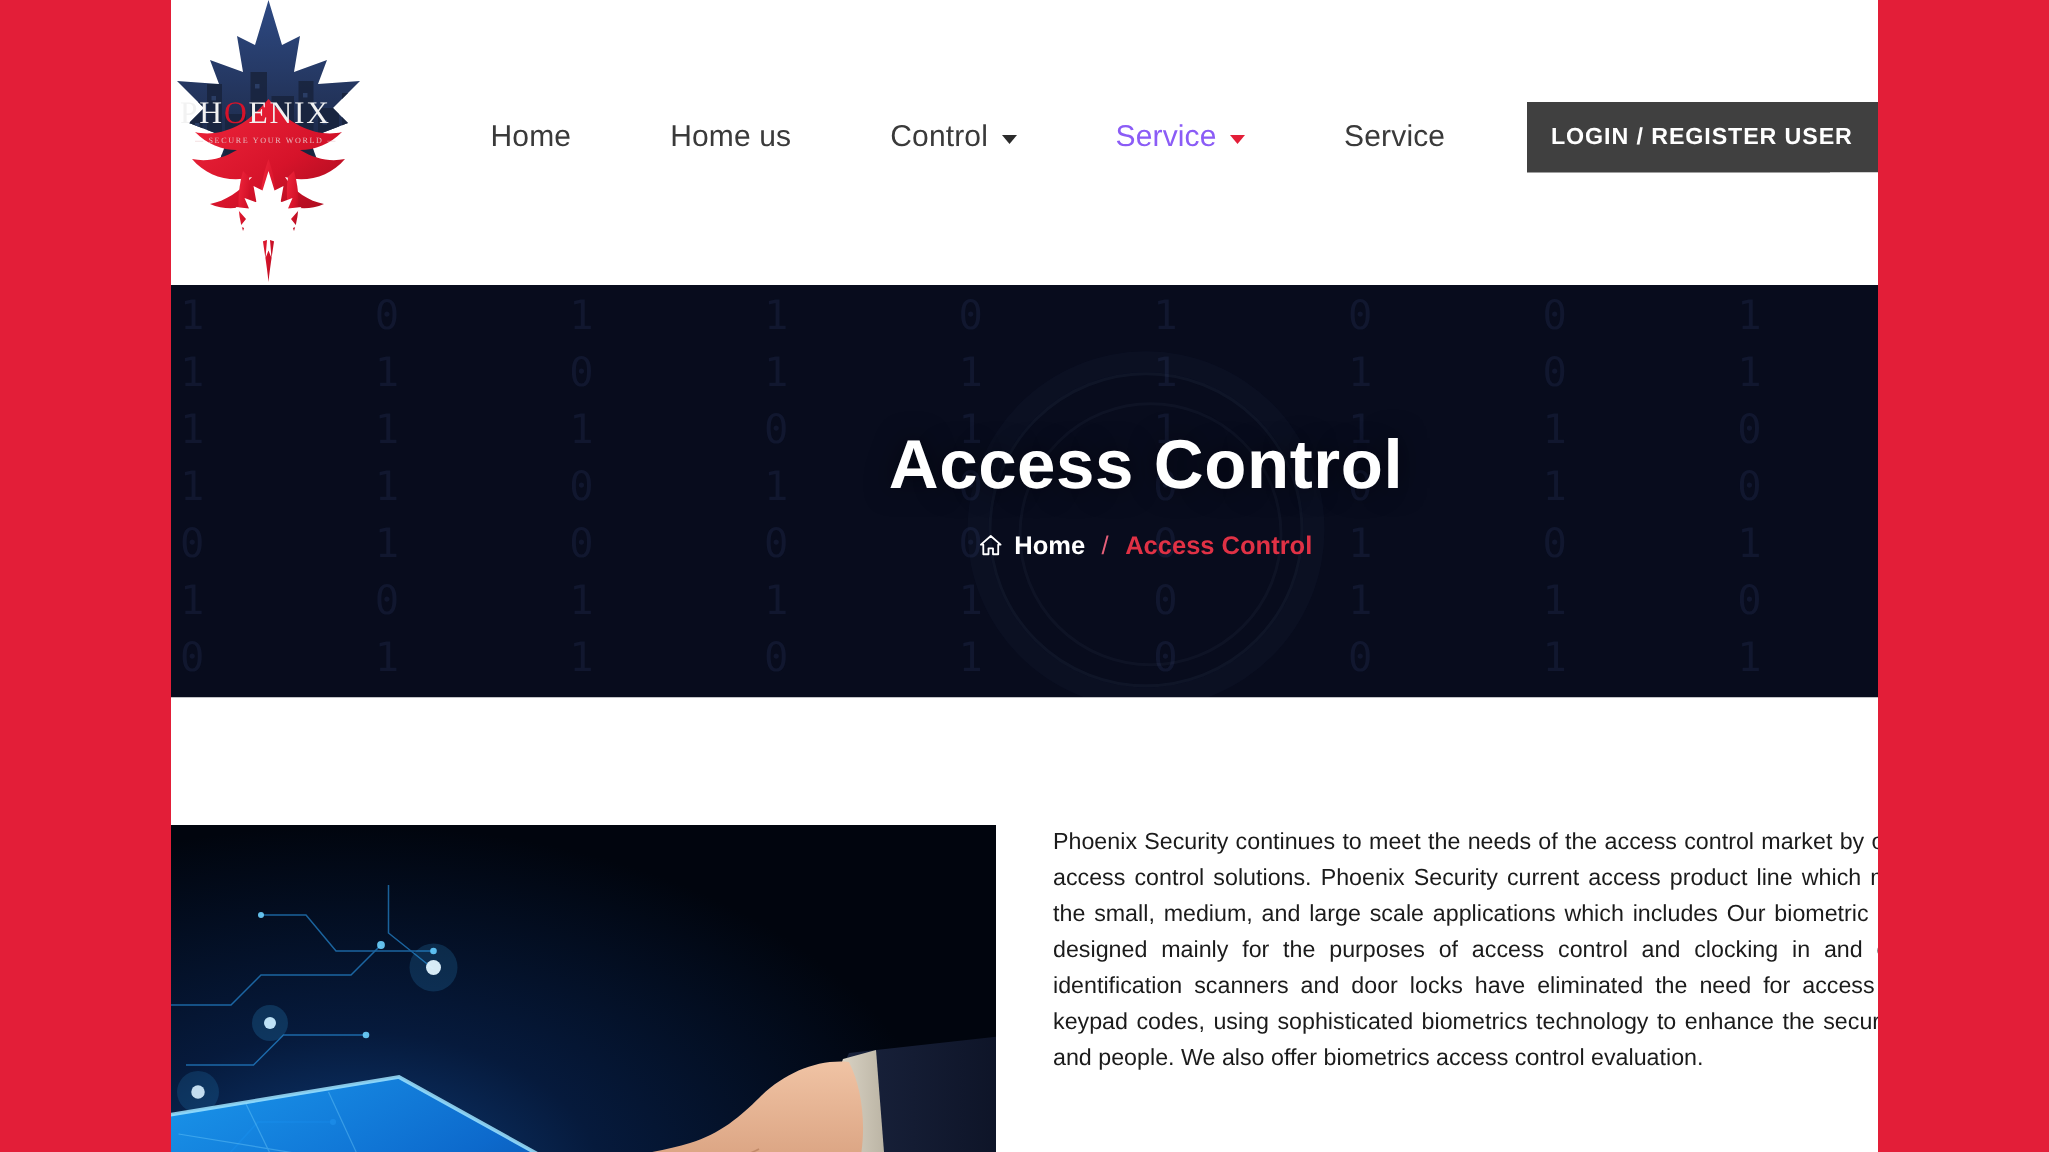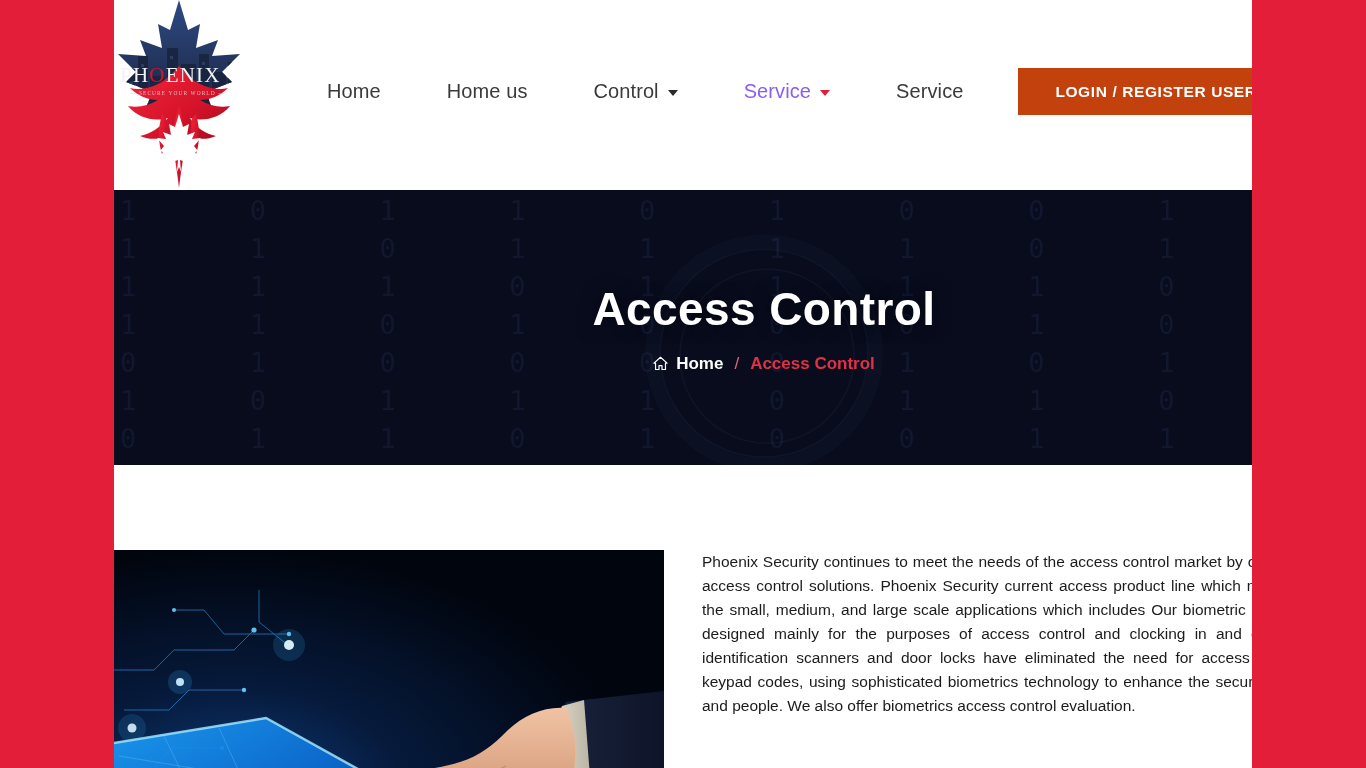--- a/index.html
+++ b/index.html
@@ -76,28 +76,28 @@
     border-top: 6px solid #3a3a3a;
     margin-top: 3px;
   }
   .nav-item.active .caret { border-top-color: #e31e38; }
   .nav-item .caret.plain { border-top-color: #2b2b2b; }
 
   .login-btn {
     position: absolute;
     left: 904px; top: 68px;
     width: 260px; height: 47px;
-    background: #c2410c;
+    background: #404040;
     color: #ffffff;
     font-size: 15.5px;
     font-weight: bold;
     letter-spacing: .6px;
     display: flex;
     align-items: center;
-    justify-content: center;
+    justify-content: flex-start;
     padding-left: 16px;
     cursor: pointer;
     z-index: 30;
   }
   
   .login-btn::before {
     content: "";
     position: absolute;
     left: 0; top: -9px;
     width: 52px; height: 9px;

